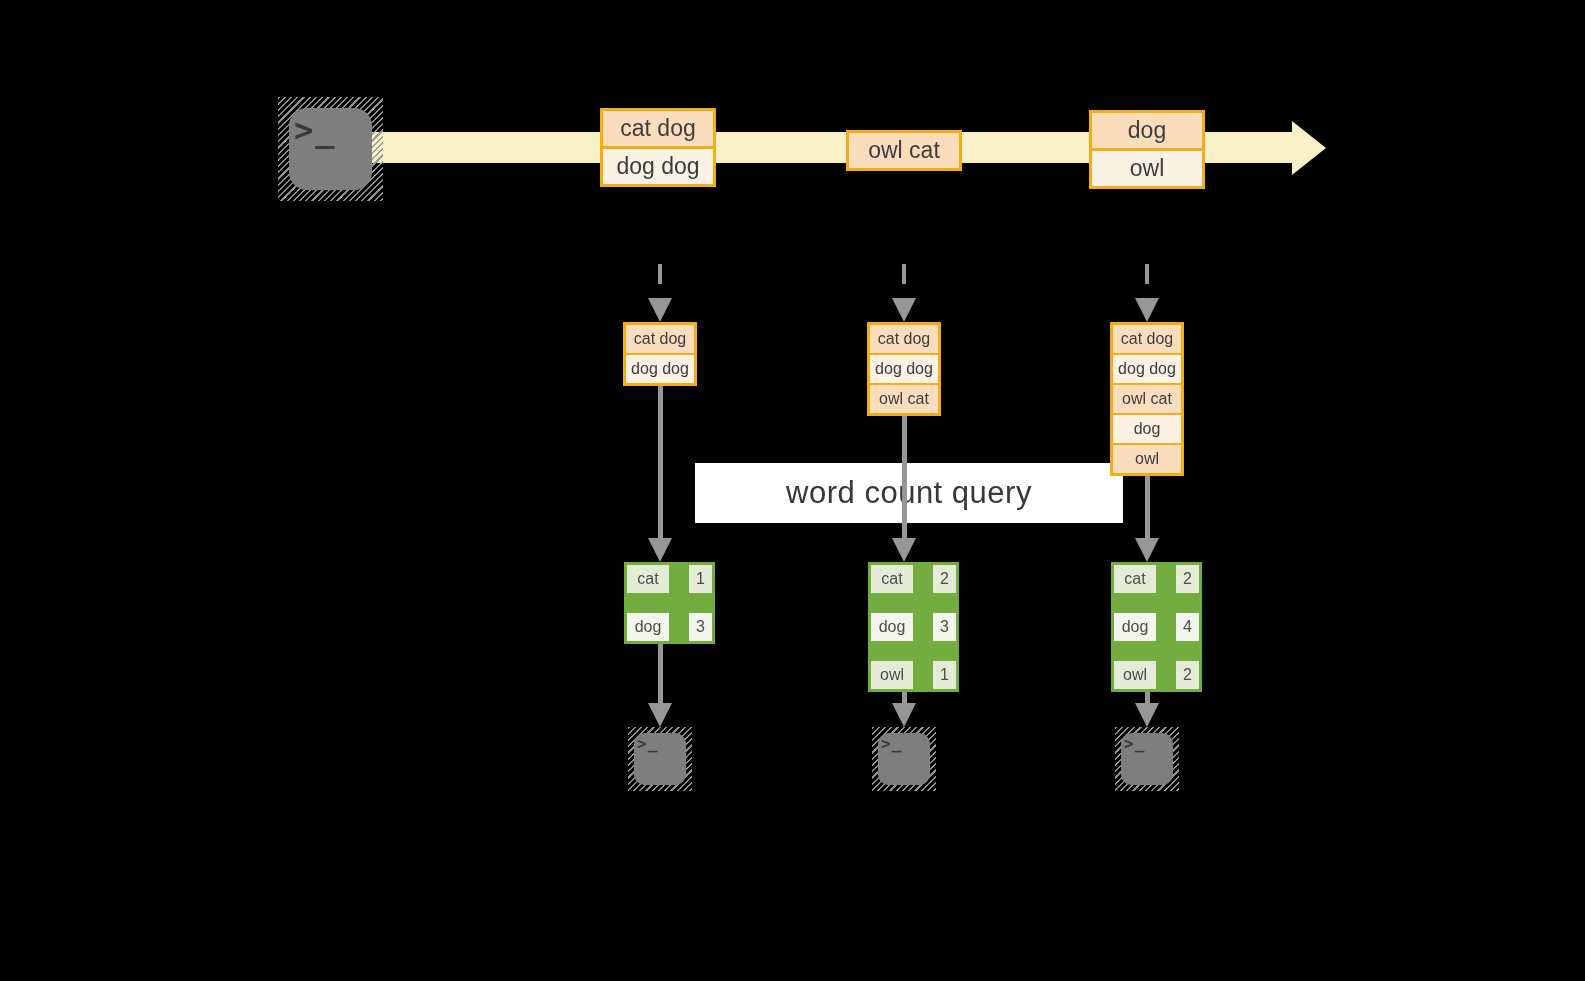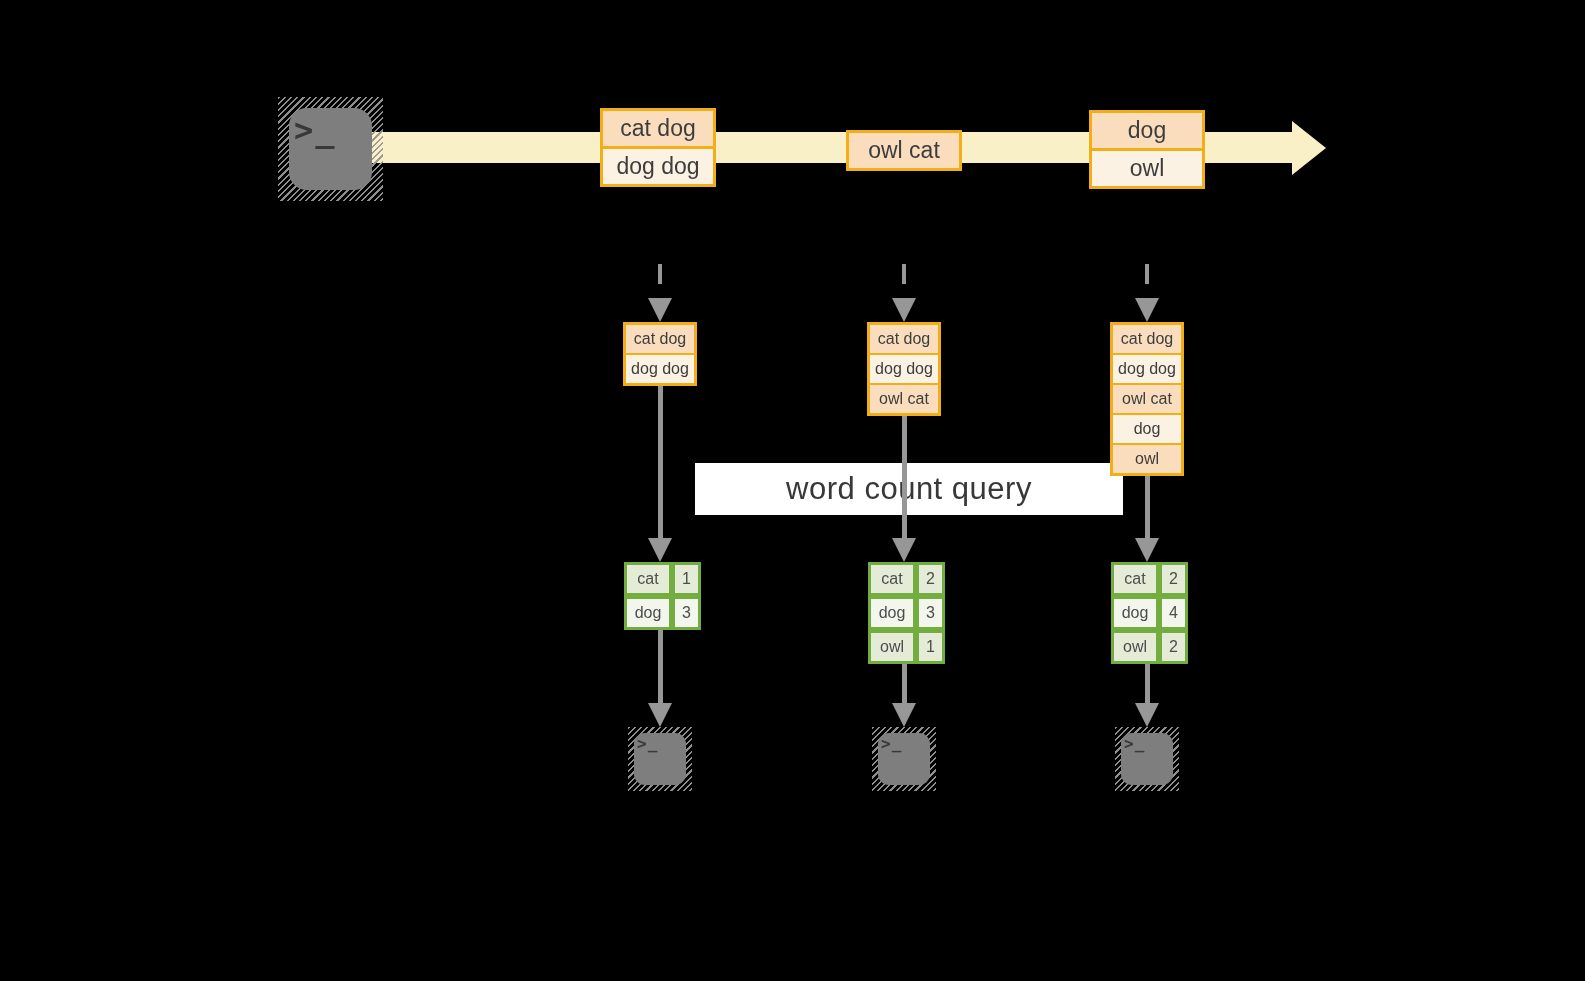--- a/index.html
+++ b/index.html
@@ -24,21 +24,21 @@
   .bcell.alt{background:var(--cream);}
   .bcell + .bcell{border-top:3px solid var(--gold);}
 
   .state-box{border:3px solid var(--gold);display:flex;flex-direction:column;z-index:4;width:74px;}
   .scell{height:28px;display:flex;align-items:center;justify-content:center;
          font-size:16px;color:var(--text_dark);background:var(--peach);}
   .scell.alt{background:var(--cream);}
   .scell + .scell{border-top:2px solid var(--gold);}
 
   
-  .gtable{display:grid;grid-template-columns:42px 23px;gap:6px;
+  .gtable{display:grid;grid-template-columns:42px 23px;gap:20px;
           background:var(--green);border:3px solid var(--green);z-index:3;text-align:right;}
   .gcell{height:28px;display:flex;align-items:center;justify-content:center;
          font-size:16px;color:#4d4d4d;background:var(--green_dark);}
   .gcell.alt{background:var(--green_light);}
 
   
   .vline{width:5px;background:var(--arrow_gray);z-index:2;}
   .dash{width:4px;height:20px;background:var(--arrow_gray);z-index:2;}
   .ahead{width:0;height:0;z-index:2;
          border-left:12px solid transparent;border-right:12px solid transparent;
@@ -82,21 +82,21 @@
     <div class="bcell alt">owl</div>
   </div>
 
 <div class="abs dash" style="left:658px;top:264px;"></div>
 <div class="abs ahead" style="left:648px;top:298px;"></div>
 <div class="abs dash" style="left:902px;top:264px;"></div>
 <div class="abs ahead" style="left:892px;top:298px;"></div>
 <div class="abs dash" style="left:1145px;top:264px;"></div>
 <div class="abs ahead" style="left:1135px;top:298px;"></div>
 
-<div class="abs banner" style="left:695px;top:463px;width:428px;height:52px;">
+<div class="abs banner" style="left:695px;top:463px;width:428px;height:60px;">
   <span>word count query</span>
 </div>
 
 <div class="abs state-box" style="left:623px;top:322px;">
     <div class="scell">cat dog</div>
     <div class="scell alt">dog dog</div>
   </div>
 <div class="abs state-box" style="left:867px;top:322px;">
     <div class="scell">cat dog</div>
     <div class="scell alt">dog dog</div>

